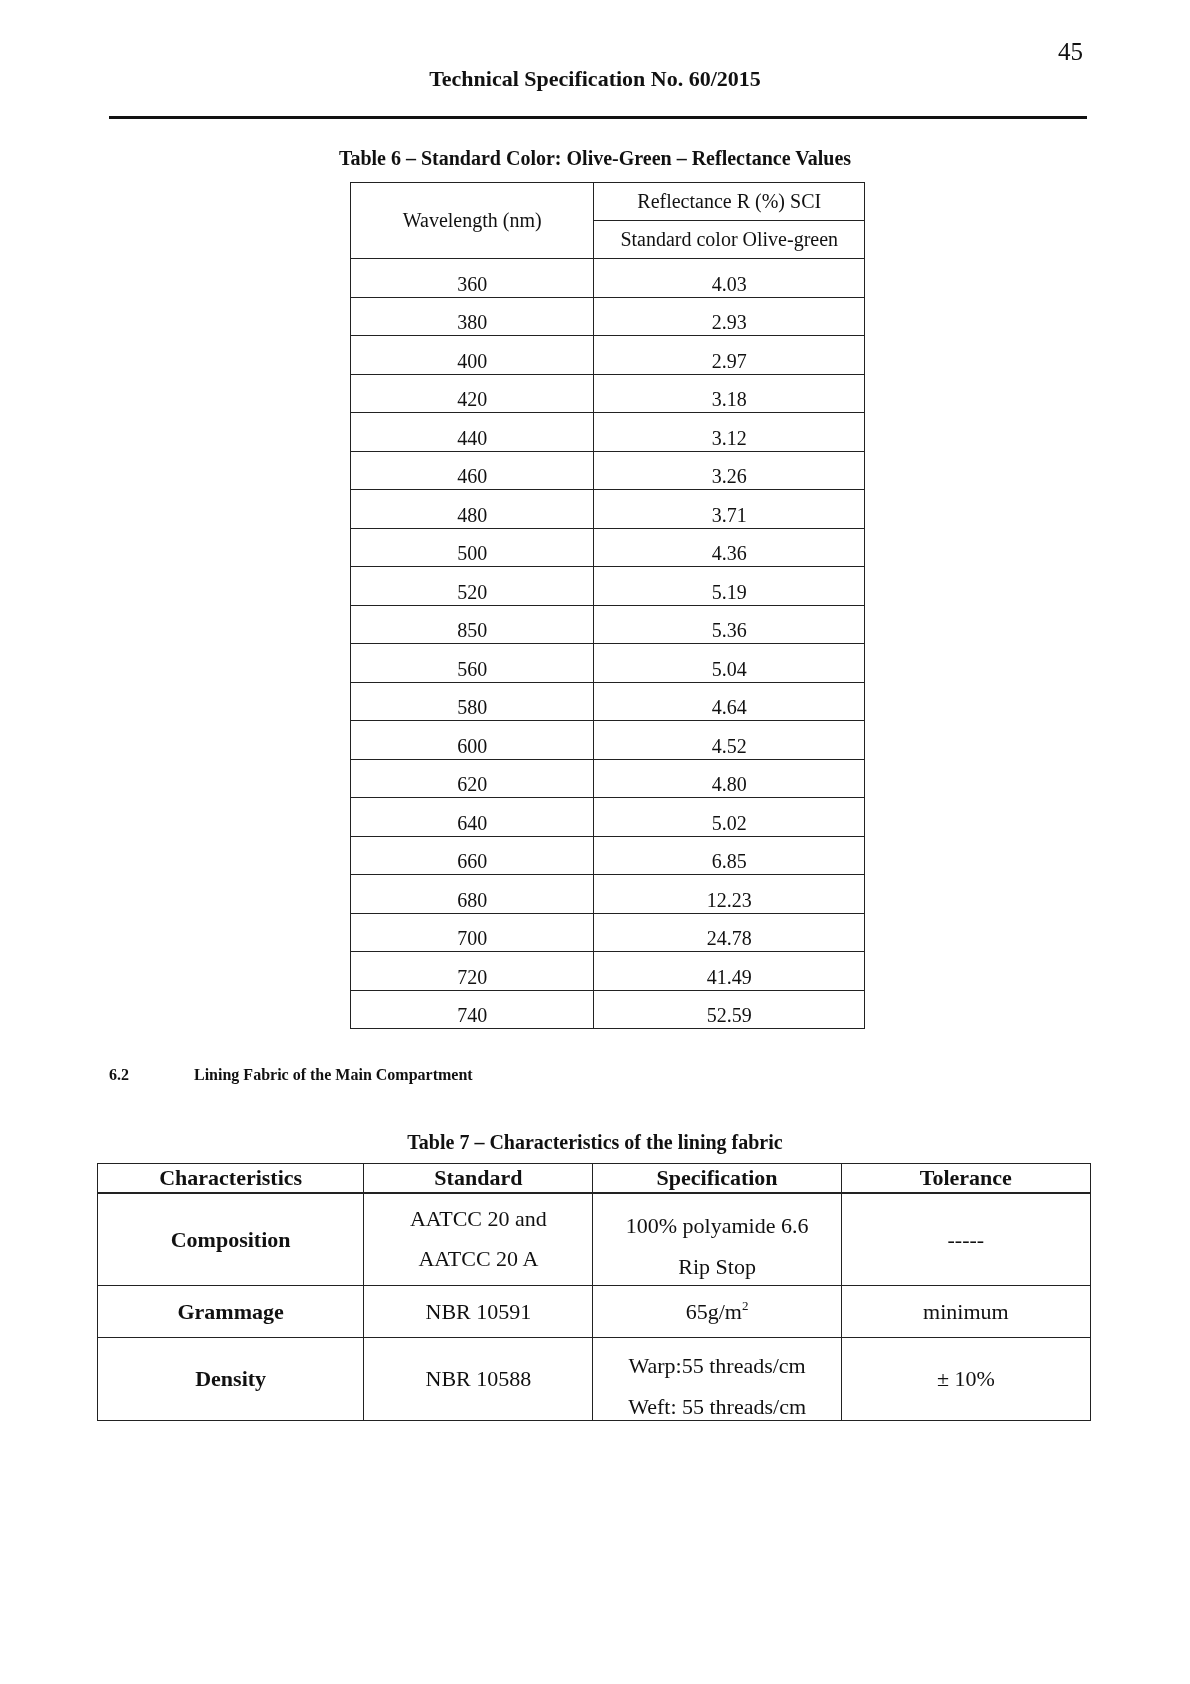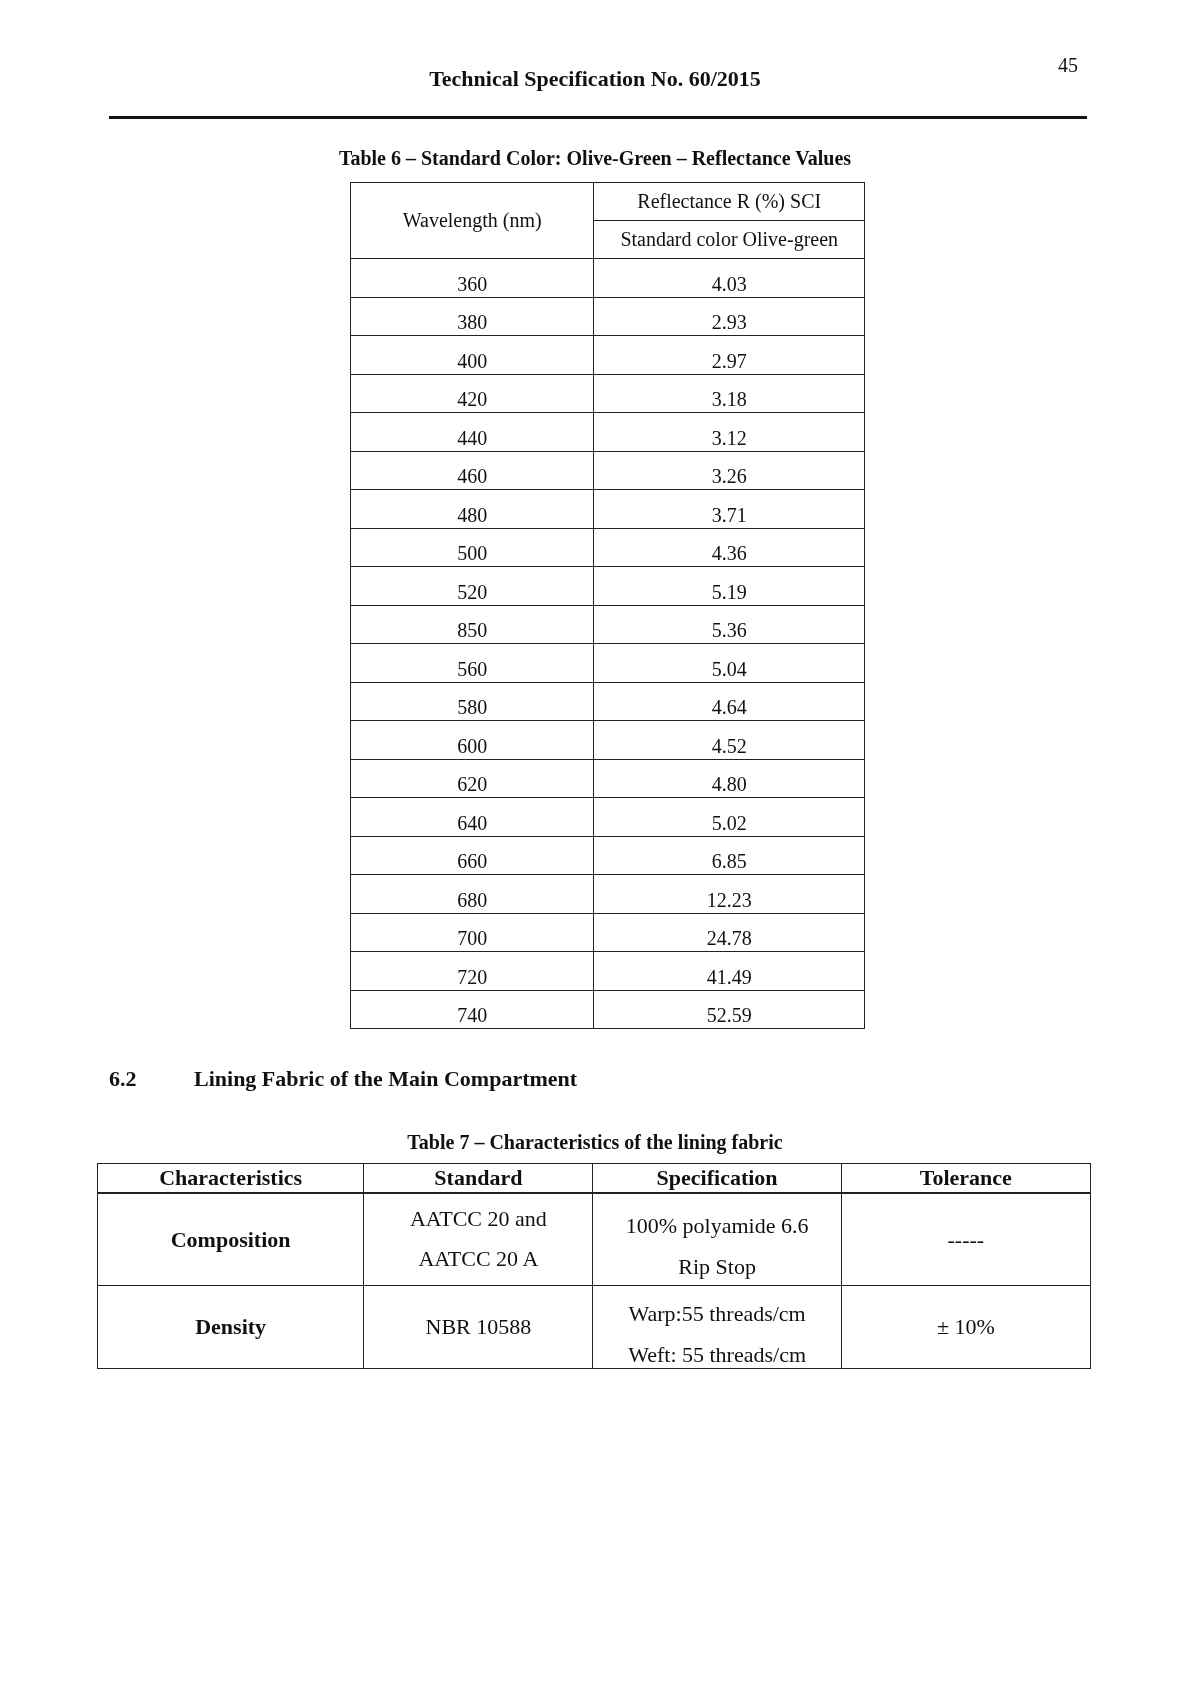--- a/index.html
+++ b/index.html
@@ -1,20 +1,20 @@
 <!DOCTYPE html>
 <html><head>
   <meta charset="utf-8">
   <style>
     html, body { margin: 0; padding: 0; background: #ffffff; }
     body {
       width: 1190px; height: 1684px; position: relative; overflow: hidden;
       font-family: "Liberation Serif", "DejaVu Serif", serif; color: #111;
     }
-    .page-number { position: absolute; top: 38px; left: 1058px; font-size: 20px; margin-top: 16px; }
+    .page-number { position: absolute; top: 38px; left: 1058px; font-size: 25px; }
     .doc-title {
       position: absolute; top: 66px; left: 0; width: 1190px; text-align: center;
       font-weight: bold; font-size: 22px;
     }
     .rule { position: absolute; top: 116px; left: 109px; width: 978px; height: 0; border-top: 3px solid #111; }
     .caption {
       position: absolute; left: 0; width: 1190px; text-align: center;
       font-weight: bold; font-size: 20px;
     }
     .caption-6 { top: 147px; }
@@ -27,21 +27,21 @@
     .t6 .c1 { width: 243px; }
     .t6 .c2 { width: 270px; }
     .t6 .hrow { height: 38px; }
     .t6 .hrow th { font-size: 20px; }
     .t6 .hmain { font-size: 22px; }
     .t6 tbody tr { height: 38.5px; }
     .t6 tbody td { vertical-align: bottom; padding-bottom: 1px; }
 
     
     .section {
-      position: absolute; top: 1066px; left: 109px; font-weight: bold; font-size: 22px;
+      position: absolute; top: 1066px; left: 109px; font-weight: bold; font-size: 16px;
     }
     .section .num { display: inline-block; width: 85px; }
 
     
     .t7 { top: 1163px; left: 97px; width: 994px; font-size: 22px; }
     .t7 .k1 { width: 266px; }
     .t7 .k2 { width: 229px; }
     .t7 .k3 { width: 248px; }
     .t7 .k4 { width: 249px; }
     .t7 thead th { font-weight: bold; height: 28px; line-height: 26px; border-bottom: 2.5px solid #222; }
@@ -190,20 +190,26 @@
       <td>
         <span class="stack-spaced">AATCC 20 and</span>
         <span class="stack-spaced">AATCC 20 A</span>
       </td>
       <td>
         <span class="stack">100% polyamide 6.6</span>
         <span class="stack">Rip Stop</span>
       </td>
       <td>-----</td>
     </tr>
+    <tr class="r-gram">
+      <td class="char">Grammage</td>
+      <td>NBR 10591</td>
+      <td><span>65g/m</span><sup>2</sup></td>
+      <td>minimum</td>
+    </tr>
     <tr class="r-dens">
       <td class="char">Density</td>
       <td>NBR 10588</td>
       <td>
         <span class="stack">Warp:55 threads/cm</span>
         <span class="stack">Weft: 55 threads/cm</span>
       </td>
       <td>± 10%</td>
     </tr>
   </tbody>

